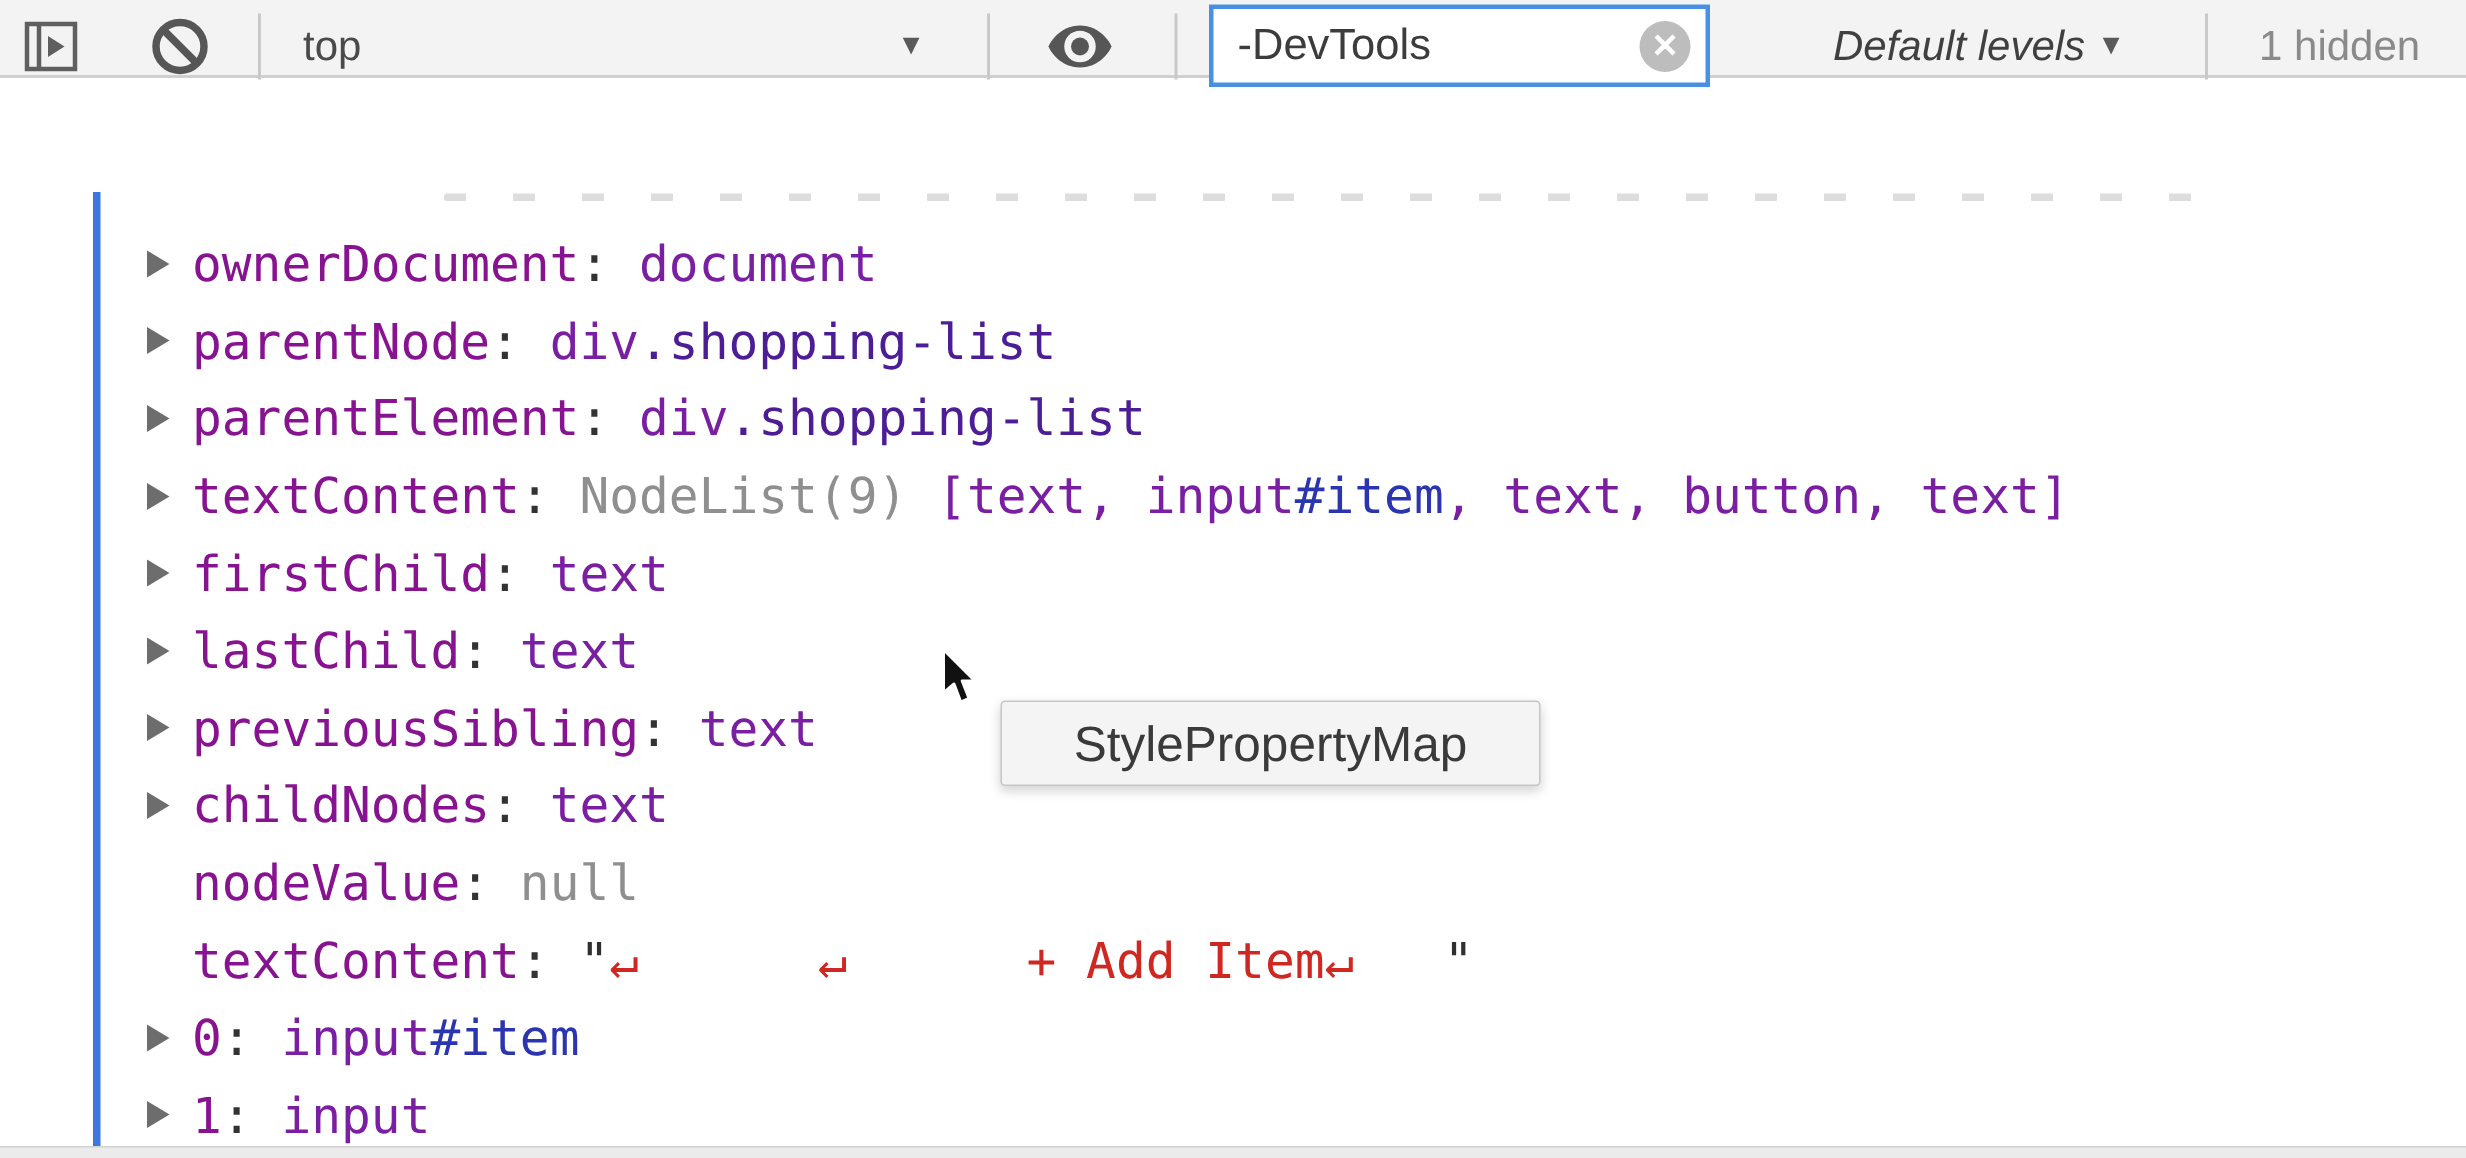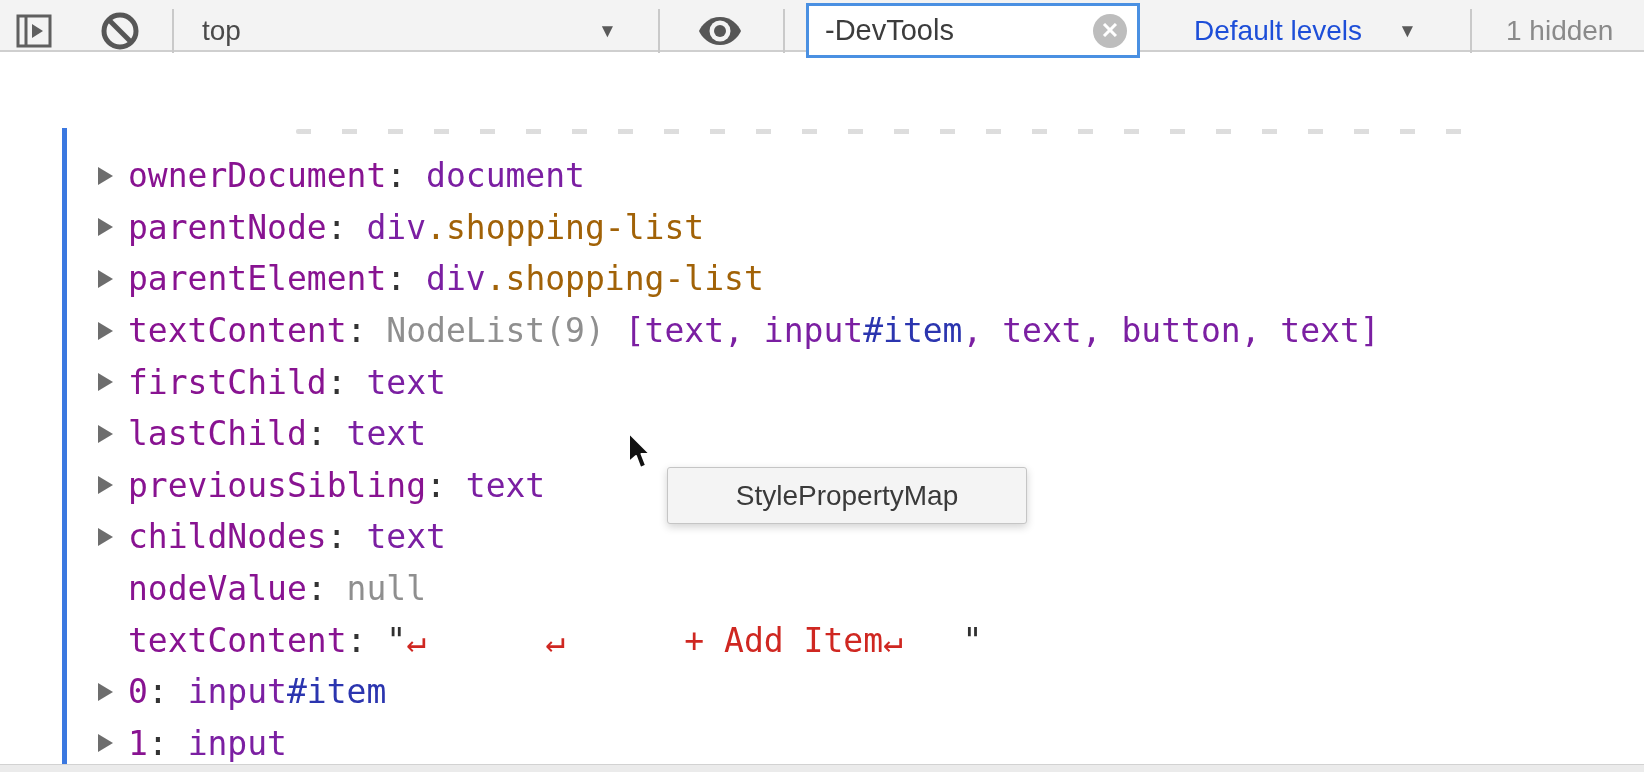--- a/index.html
+++ b/index.html
@@ -40,32 +40,32 @@
 
   #rows { position:absolute; left:98px; top:88px; z-index:2; }
   .row { height:51.6px; display:flex; align-items:center;
          font-family:"DejaVu Sans Mono", monospace; font-size:33px; white-space:pre; }
   .arrow-cell { width:30px; display:flex; align-items:center; }
   .tri { width:0; height:0; border-left:15px solid #6d6d6d;
          border-top:9px solid transparent; border-bottom:9px solid transparent; }
 
   .c-prop  { color:#881391; }
   .c-node  { color:#7b1fa2; }
-  .c-class { color:#a16207; }
+  .c-class { color:#4c1d95; }
   .c-id    { color:#2b35af; }
   .c-gray  { color:#8f8f8f; }
   .c-dark  { color:#303030; }
   .c-red   { color:#cf2721; }
   .c-colon { color:#333333; }
 
   
   .tooltip { position:absolute; left:667px; top:467px; width:360px; height:57px;
              background:#f4f4f4; border:1px solid #c5c5c5; border-radius:3px;
              box-shadow:0 3px 8px rgba(0,0,0,0.18); display:flex; align-items:center;
-             justify-content:center; font-size:28px; color:#3a3a3a; z-index:4; }
+             justify-content:center; font-size:33px; color:#3a3a3a; z-index:4; }
 
   
   .cursor { position:absolute; left:626px; top:432px; z-index:6; }
 </style>
 </head>
 <body>
 
 <div class="toolbar">
 
   <div class="icon-btn" style="left:16px; top:13px;">
@@ -98,21 +98,21 @@
     </svg>
   </div>
 
   <div class="sep" style="left:783px;"></div>
 
   <div class="filter-box">
     <span class="filter-text">-DevTools</span>
     <span class="clear-btn">✕</span>
   </div>
 
-  <div class="tb-label" style="left:1194px; color:#1d4ed8;">Default levels</div>
+  <div class="tb-label" style="left:1222px; color:#404040;font-style:italic;">Default levels</div>
   <div class="caret" style="left:1398px;">▼</div>
 
   <div class="sep" style="left:1470px;"></div>
 
   <div class="tb-label" style="left:1506px; color:#8a8a8a;">1 hidden</div>
 </div>
 
 <div class="console">
   <div class="clip-fragments"></div>
   <div class="sel-box"></div>

